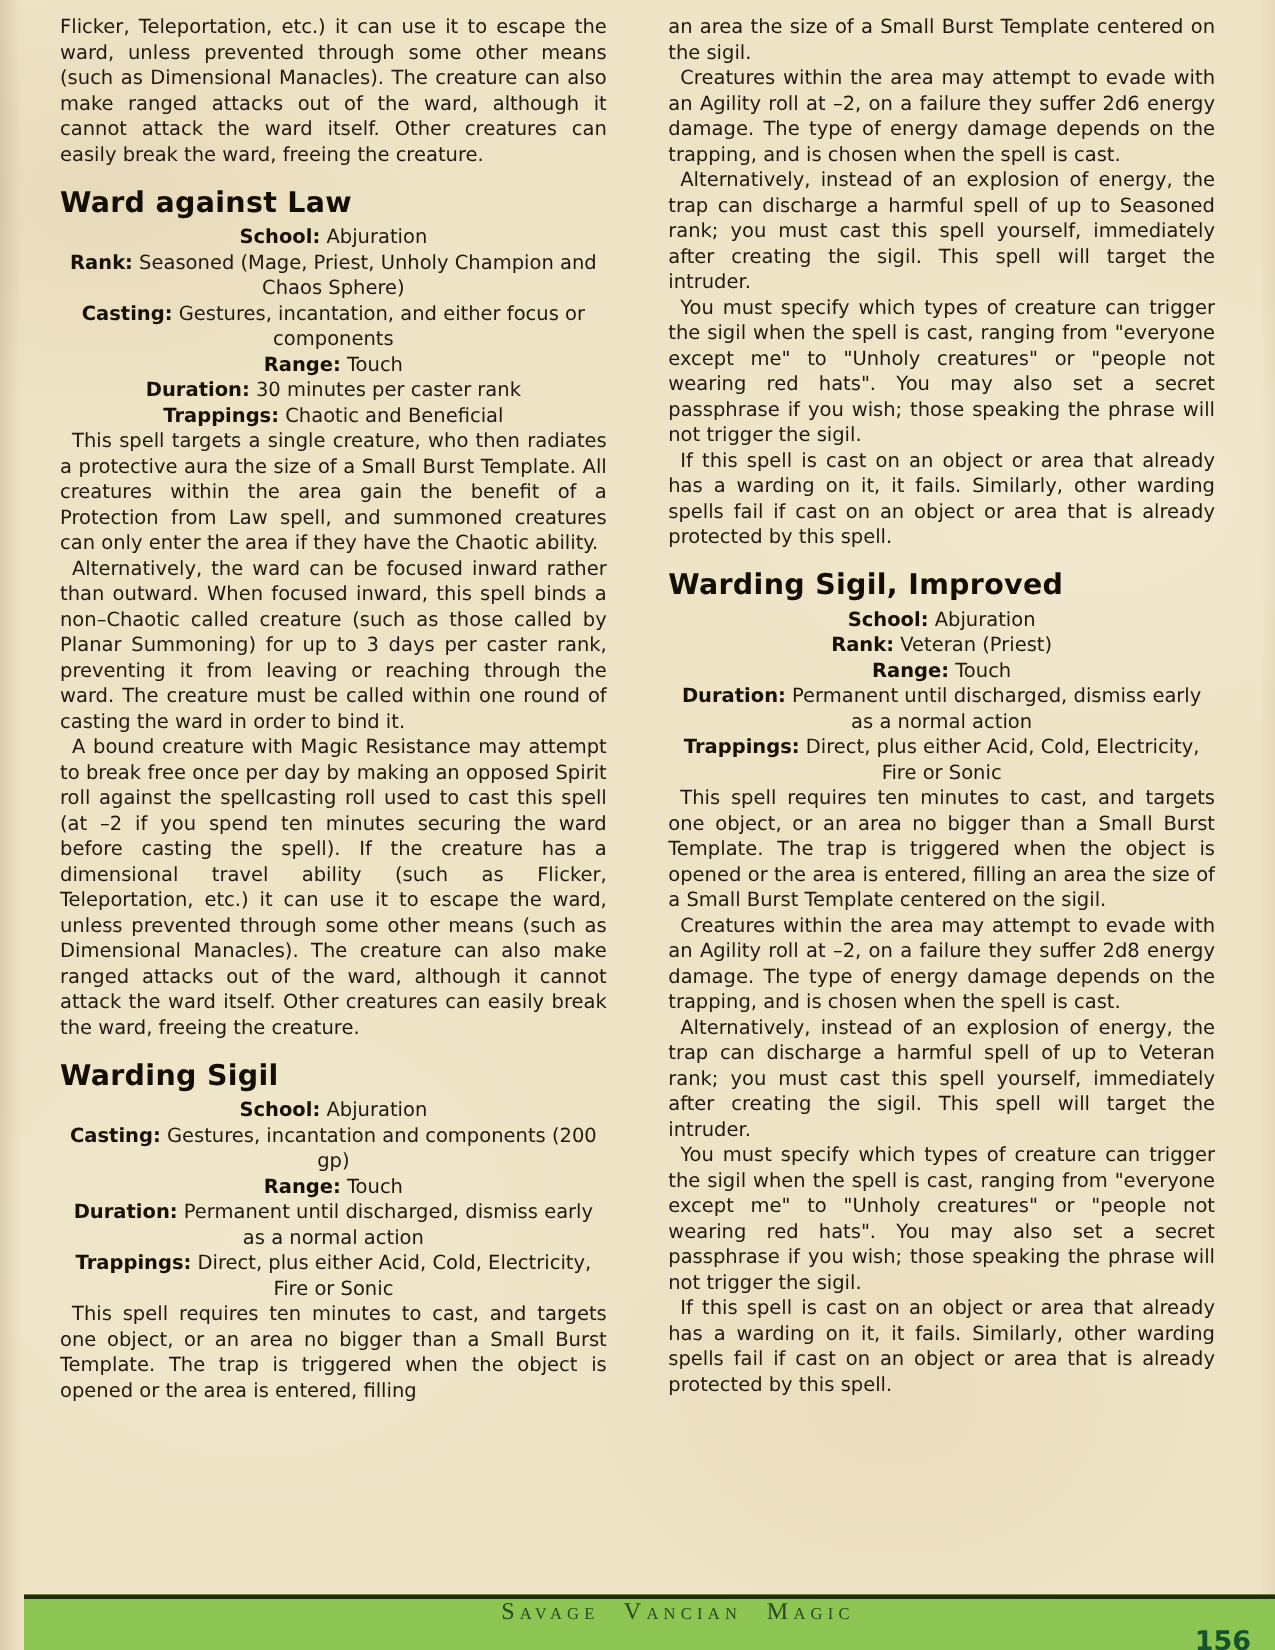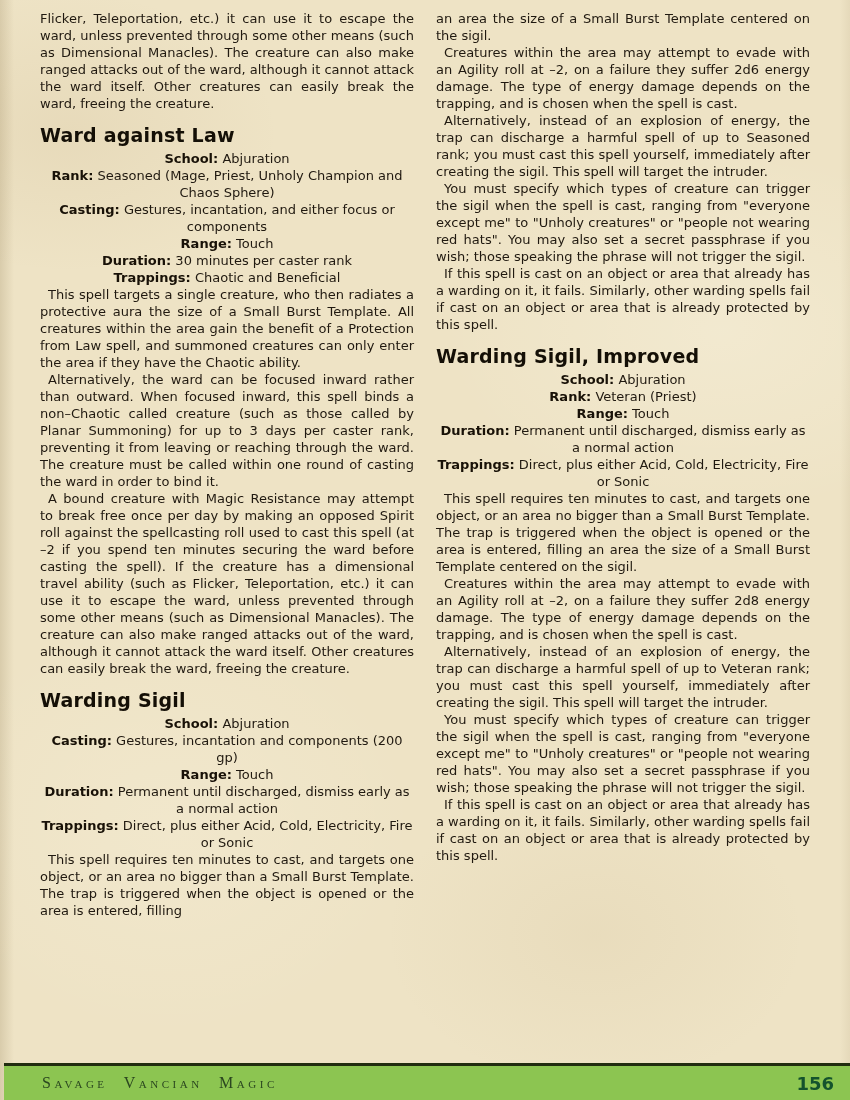--- a/index.html
+++ b/index.html
@@ -25,21 +25,21 @@
       radial-gradient(ellipse 300px 220px at 70% 85%, rgba(170,140,90,0.08), transparent 70%),
       linear-gradient(90deg, rgba(120,98,55,0.18) 0px, rgba(120,98,55,0.0) 14px),
       linear-gradient(270deg, rgba(120,98,55,0.08) 0px, rgba(120,98,55,0.0) 10px);
   }
   .content {
     position: absolute;
     top: 10px;
     left: 40px;
     right: 40px;
     display: flex;
-    gap: 22px;
+    gap: 41px;
   }
   .col {
     flex: 1 1 0;
     min-width: 0;
     font-size: 13px;
     line-height: 17px;
   }
   .col p { margin: 0; }
   .col p.body { text-align: justify; }
   .col p.body.indent { text-indent: 8px; }
@@ -48,27 +48,28 @@
   .col h2.spell-heading {
     font-size: 19px;
     line-height: 23px;
     margin: 12px 0 3px 0;
     font-weight: bold;
     color: #140f06;
     letter-spacing: 0.2px;
   }
   .footer {
     position: absolute;
-    left: 4px;
+    left: 16px;
     right: 0;
     bottom: 0;
     height: 34px;
     border-top: 3px solid #212d10;
     display: flex;
     align-items: center;
+    flex-direction: column;
   }
   .footer-title {
     margin-left: 38px;
     font-family: "Liberation Serif", serif;
     font-variant: small-caps;
     font-size: 16px;
     letter-spacing: 3.5px;
     word-spacing: 9px;
     color: #2b4720;
   }

